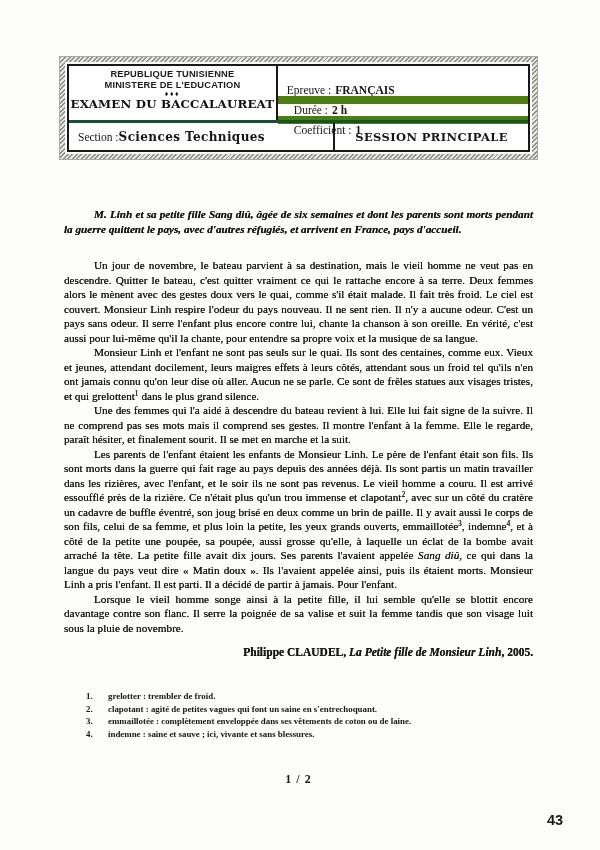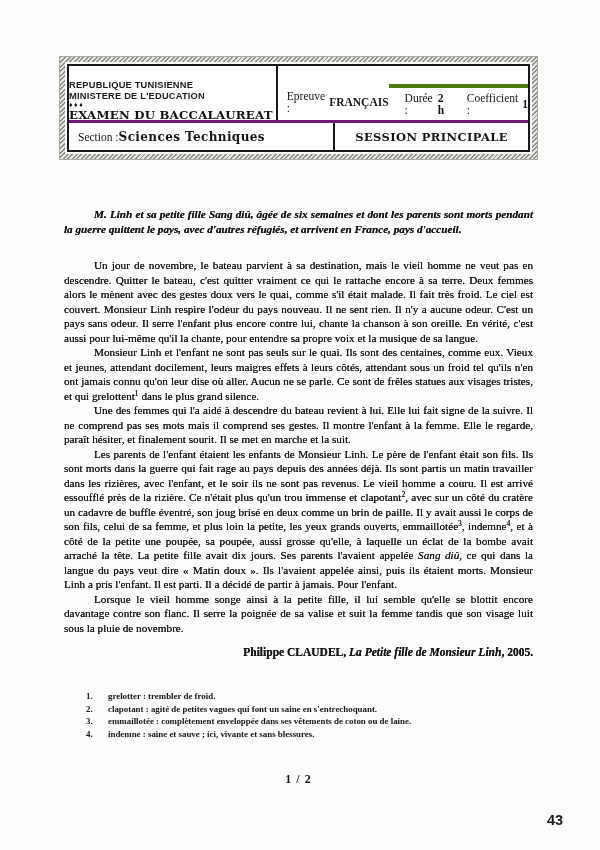--- a/index.html
+++ b/index.html
@@ -15,32 +15,32 @@
     background:repeating-linear-gradient(135deg,#8e8e8b 0 1.4px,#e7e6e2 1.4px 3.2px);
     border:1px solid #a9a9a5;
   }
   .header-gap{box-sizing:border-box;width:100%;height:100%;background:#fff;padding:2px;}
   .header-table{
     box-sizing:border-box;width:100%;height:100%;background:#fff;
     border:2px solid #181818;display:flex;flex-direction:column;
   }
   .tbl-top{flex:1;display:flex;min-height:0;}
   .cell-left{
-    width:45.5%;border-right:2px solid #181818;
-    padding-top:14px;box-sizing:border-box;
+    width:45.5%;border-right:2px solid #181818;text-align:center;
+    padding-top:3px;box-sizing:border-box;
   }
   .authority-line{font:bold 9.3px "Liberation Sans",sans-serif;line-height:10.5px;letter-spacing:.2px;color:#1b1b1b;}
   .diamonds{font-size:7px;line-height:8px;letter-spacing:1.5px;color:#141414;}
   .exam-line{font:bold 11.8px "DejaVu Serif",serif;line-height:13px;letter-spacing:.2px;color:#111;}
-  .cell-right{flex:1;display:flex;flex-direction:row;margin-top:18px;}
+  .cell-right{flex:1;display:flex;flex-direction:column;margin-top:18px;}
   .meta-row{flex:1;display:flex;align-items:center;padding-left:9px;font-size:11.5px;}
-  .meta-row + .meta-row{border-top:4px solid #4d7c0f;padding-left:16px;}
+  .meta-row + .meta-row{border-top:8px solid #4d7c0f;padding-left:16px;}
   .meta-label{font-weight:normal;}
   .meta-value{font-weight:bold;margin-left:4px;}
-  .tbl-bottom{height:27px;border-top:3px solid #701a75;display:flex;}
+  .tbl-bottom{height:27px;border-top:3px solid #14532d;display:flex;}
   .section-cell{width:58%;border-right:2px solid #181818;display:flex;align-items:center;padding-left:9px;box-sizing:border-box;font-size:11.5px;}
   .section-value{font:bold 12px "DejaVu Serif",serif;letter-spacing:.4px;}
   .session-cell{flex:1;display:flex;align-items:center;justify-content:center;
     font:bold 11.5px "DejaVu Serif",serif;letter-spacing:.4px;}
   
   .body-text{
     position:absolute;left:64px;top:207px;width:469px;
     font-size:11.2px;line-height:14.5px;text-align:justify;
     text-shadow:0 0 .35px #222;
   }

